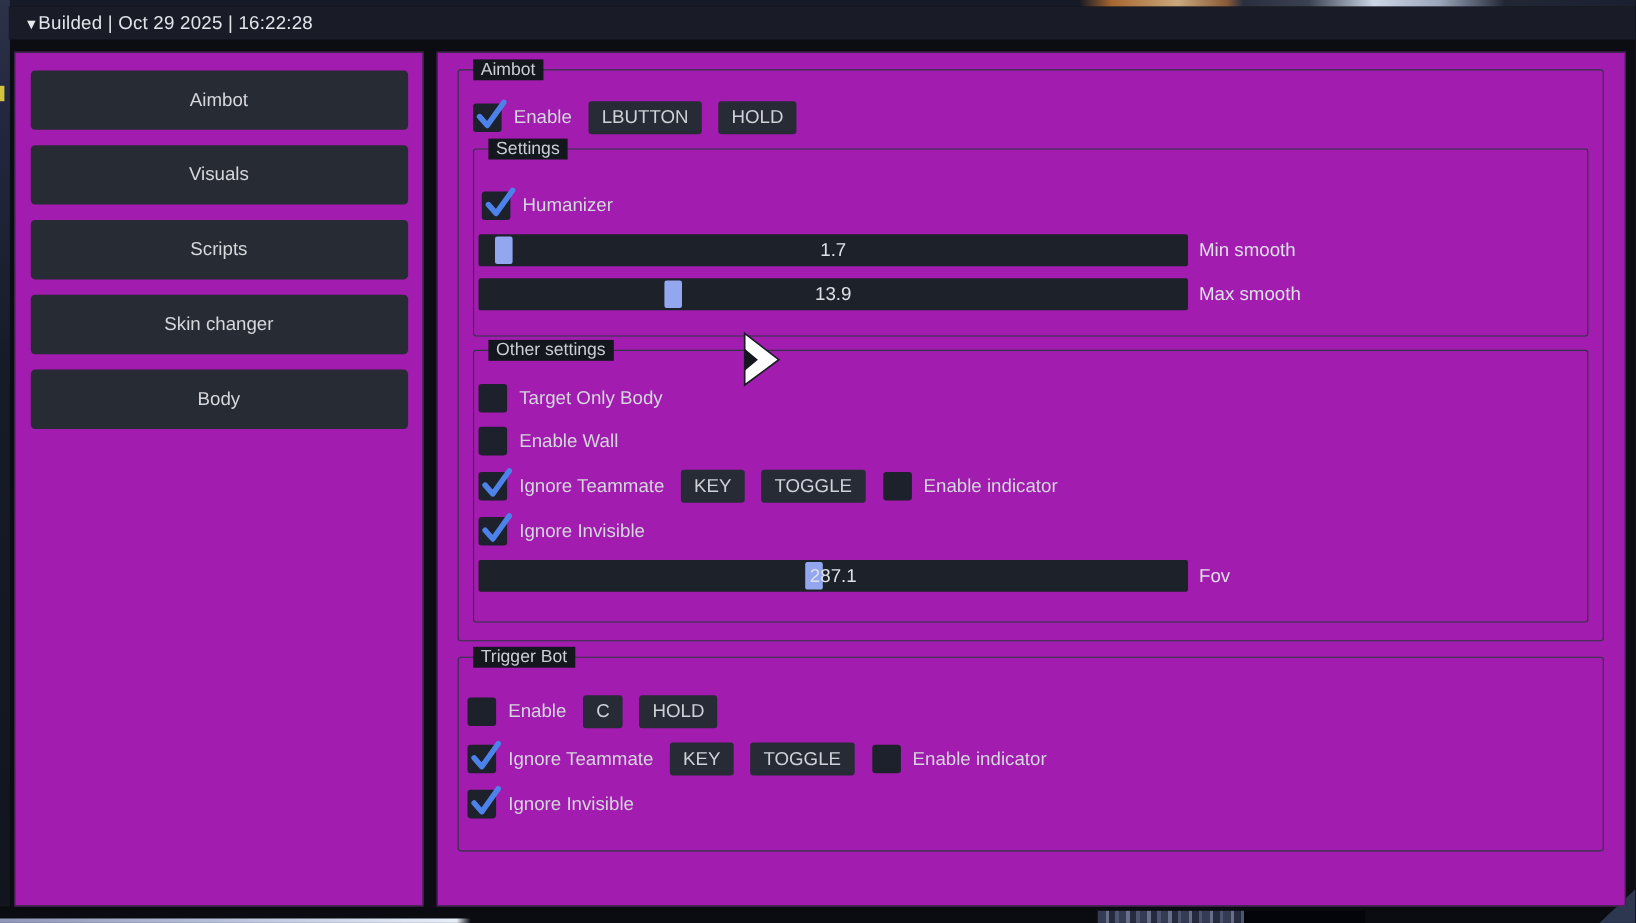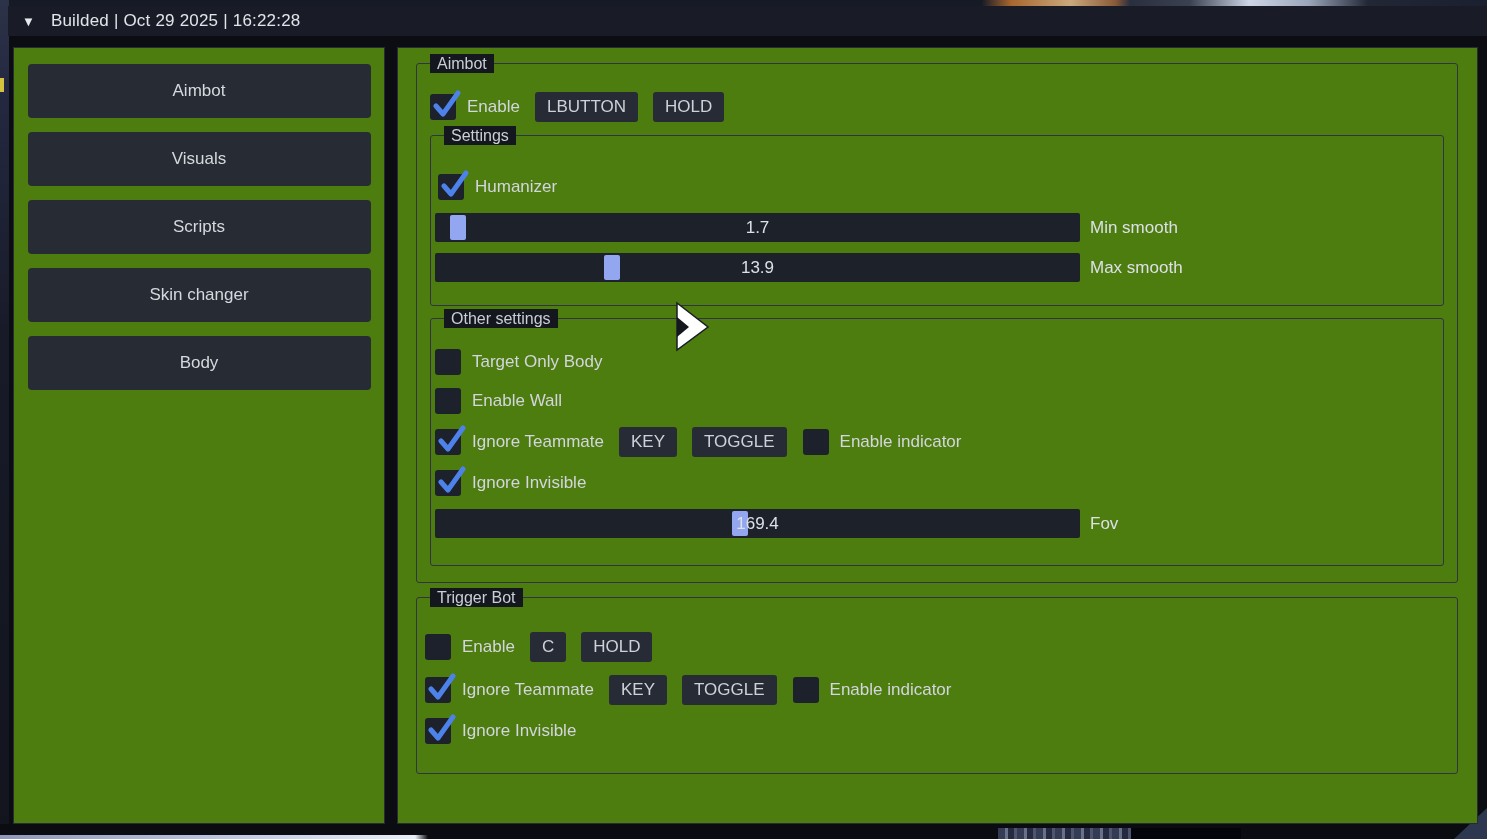--- a/index.html
+++ b/index.html
@@ -18,24 +18,24 @@
   .bottom-blur { position:absolute; left:998px; top:828px; width:133px; height:11px; opacity:.85;
     background:repeating-linear-gradient(90deg,#3c4460 0 7px,#79829f 7px 10px,#2a3048 10px 16px,#5a6280 16px 19px); }
   .bottom-black { position:absolute; left:1131px; top:828px; width:110px; height:11px; background:#04050a; }
   .corner-tri { position:absolute; left:1454px; top:808px; width:33px; height:31px;
     background:#2d3850; clip-path:polygon(100% 0,100% 100%,0 100%); }
 
   
   .titlebar { position:absolute; left:8px; top:6px; width:1479px; height:30px;
     background:#191c27; display:flex; align-items:center; }
   .titlebar .tri { color:#e8eaee; font-size:13px; margin-left:14px; cursor:default; }
-  .titlebar .title { color:#e2e4e9; font-size:17px; margin-left:16px; letter-spacing:.2px; }
-
-  
-  .panel { position:absolute; background:#4d7c0f; border:1px solid #262b35; }
+  .titlebar .title { color:#e2e4e9; font-size:17px; letter-spacing:.2px; }
+
+  
+  .panel { position:absolute; background:#a21caf; border:1px solid #262b35; }
   .sidebar { left:13px; top:47px; width:372px; height:777px; padding-top:16px; }
   .main    { left:397px; top:47px; width:1081px; height:777px; padding:15px 19px 0 18px; }
 
   .side-btn { width:343px; height:54px; margin:0 auto 14px auto; background:#272b34;
     border-radius:4px; display:flex; align-items:center; justify-content:center;
     font-size:17px; color:#d5d8dd; cursor:pointer; }
 
   
   .groupbox { position:relative; border:1px solid #2f3542; border-radius:3px; }
   .groupbox > .legend { position:absolute; top:-10px; left:13px; background:#14171e;
@@ -184,21 +184,21 @@
               <polyline points="5,17 12,25 27,4" fill="none" stroke="#4d82ea" stroke-width="5" stroke-linecap="round" stroke-linejoin="round"></polyline>
             </svg>
         </div>
         <span class="lbl">Ignore Invisible</span>
       </div>
 
 
       <div class="slider-row" style="margin-top:10px">
         <div class="slider">
           <div class="thumb" style="left: 46%;"></div>
-          <span class="value">169.4</span>
+          <span class="value">287.1</span>
         </div>
         <span class="slider-label">Fov</span>
       </div>
     </div>
   </div>
 
   <div class="groupbox gb-trigger">
     <span class="legend">Trigger Bot</span>
 
     <div class="row">

